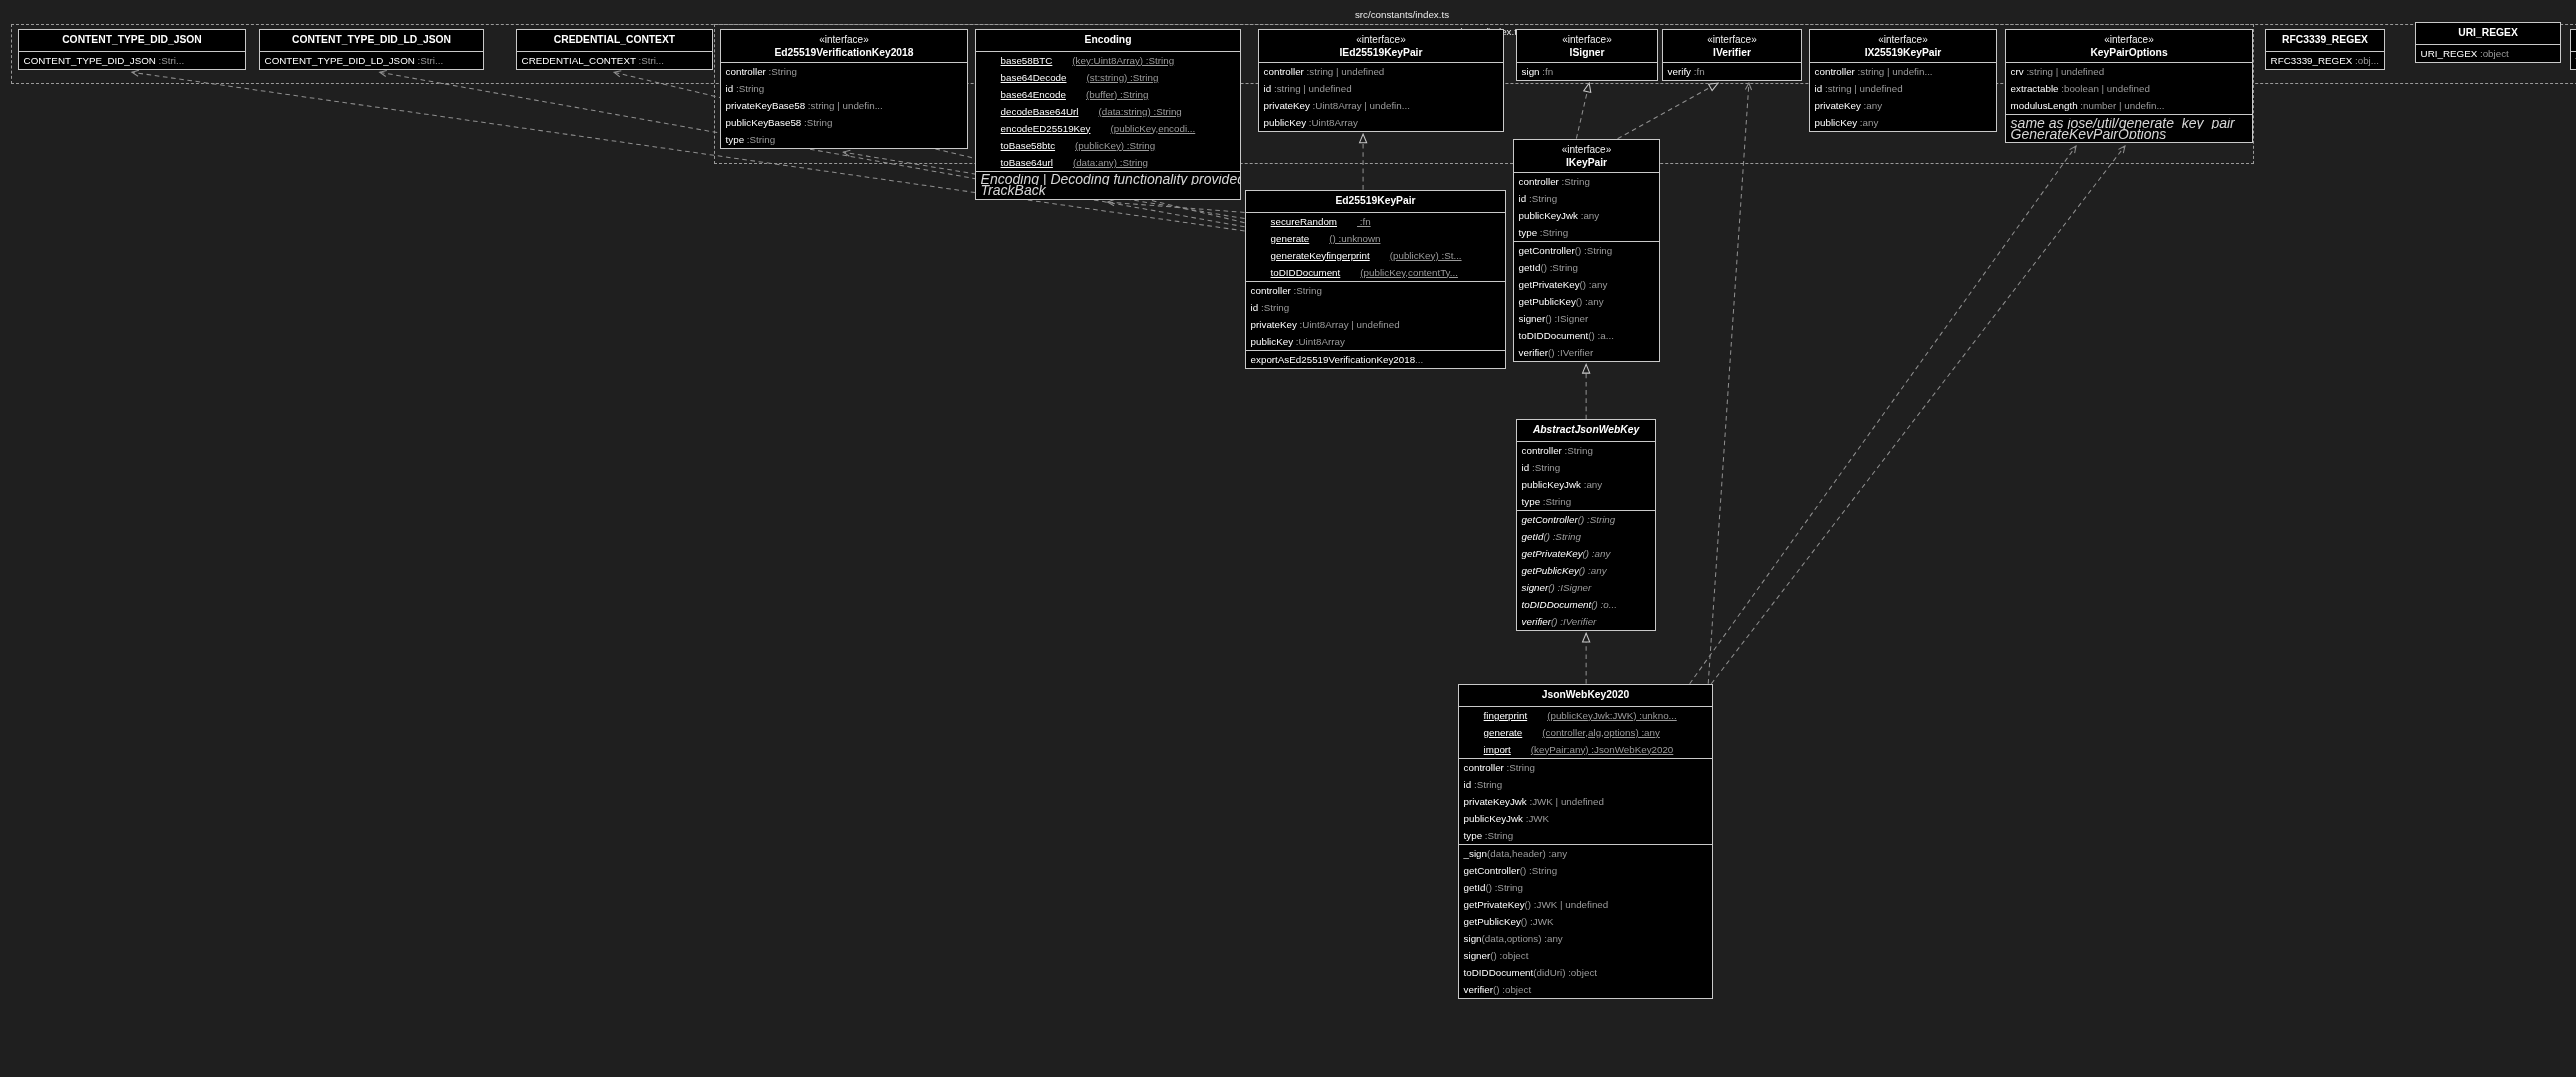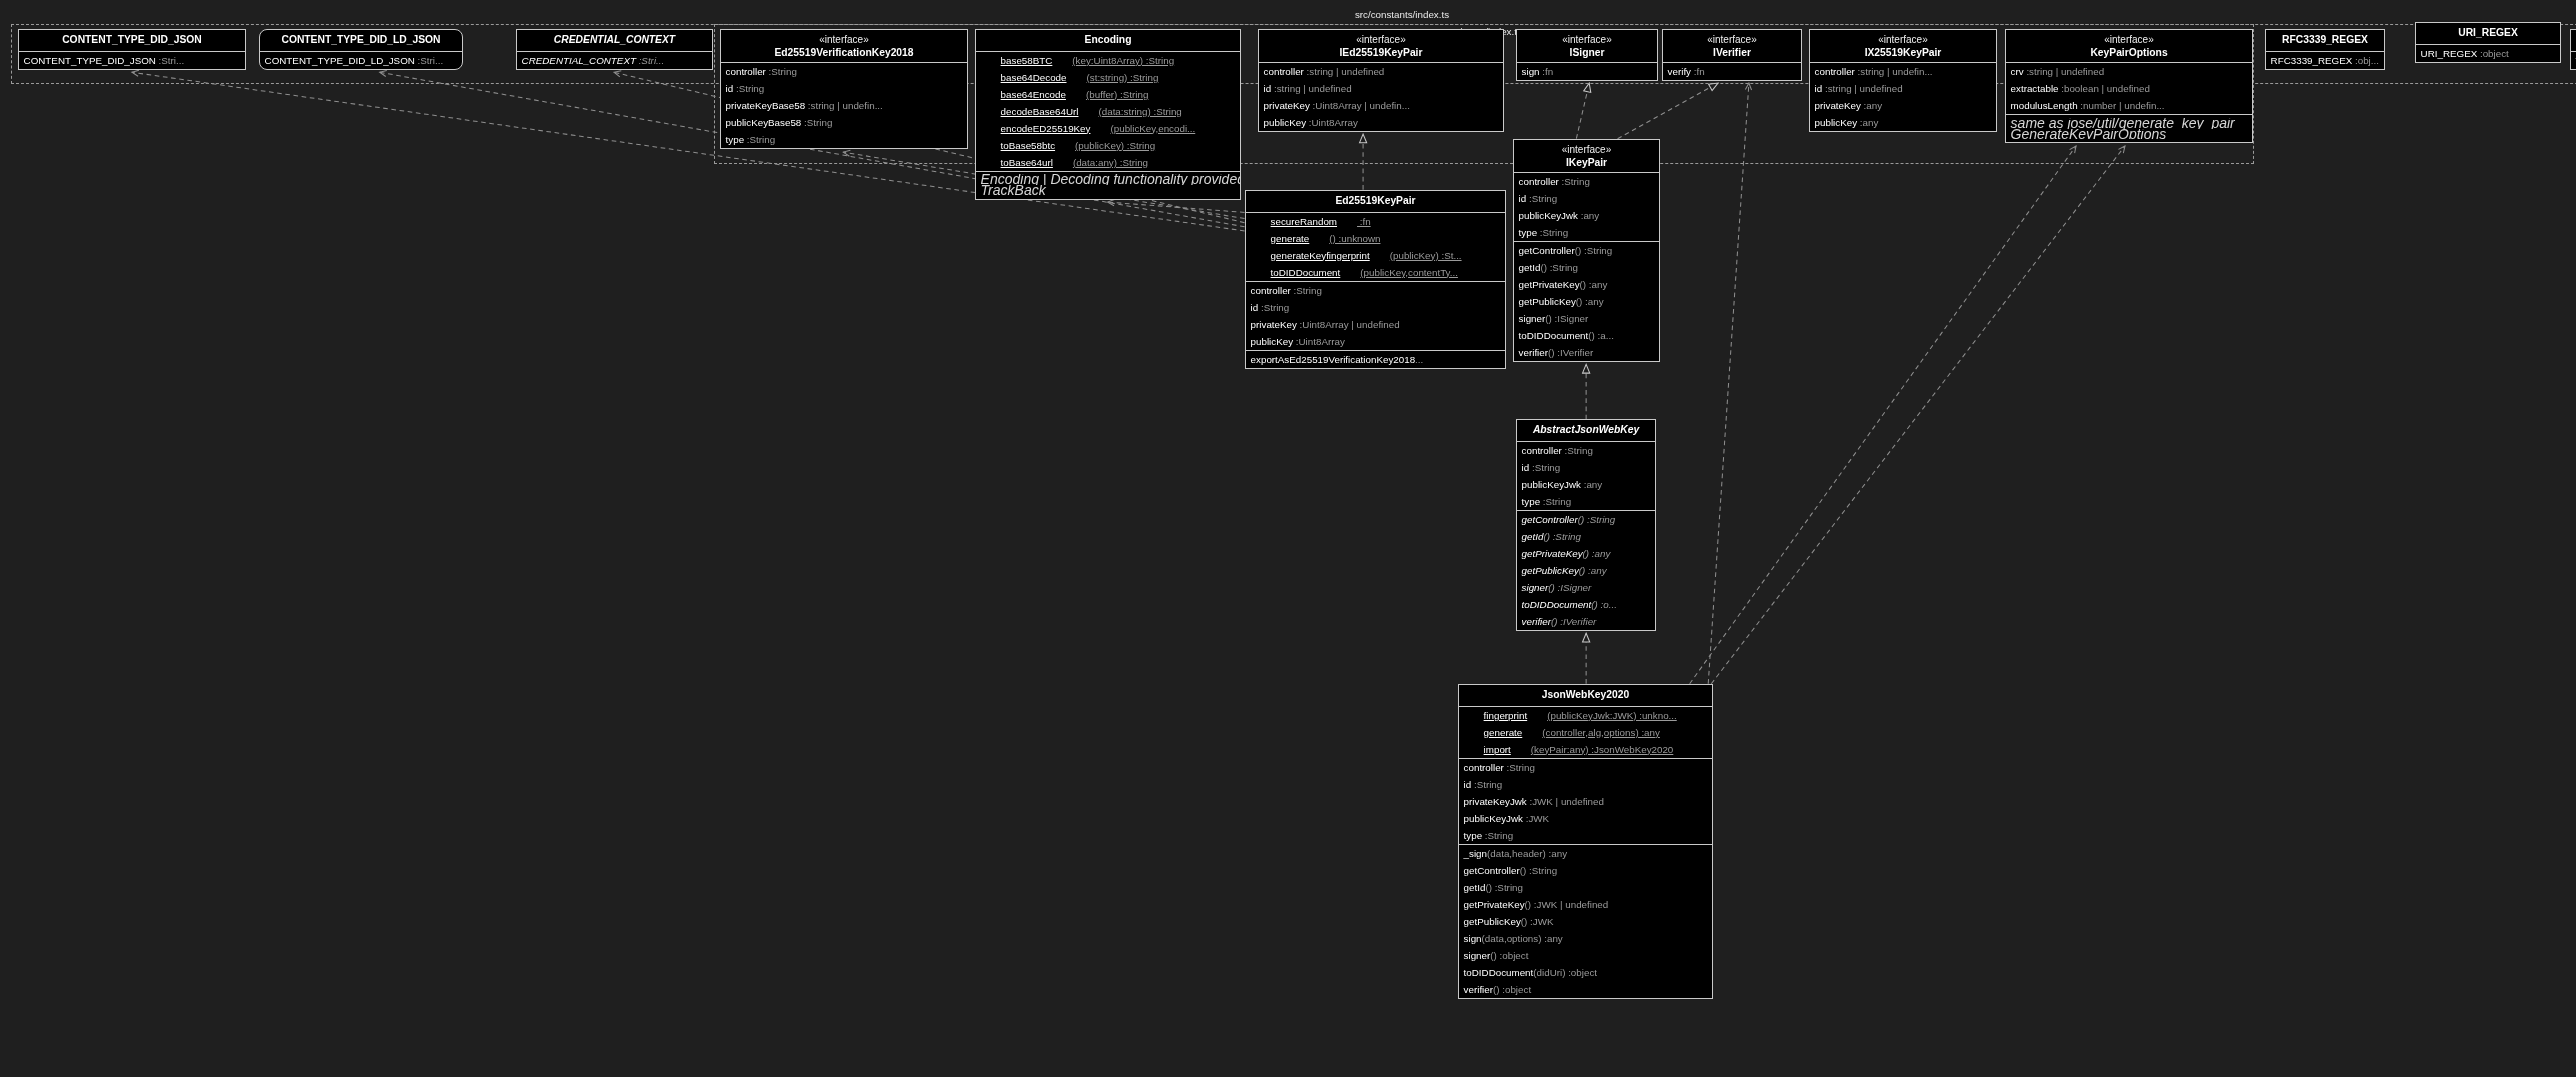--- a/index.html
+++ b/index.html
@@ -70,29 +70,29 @@
   </svg>
 
   <div class="uml-box" style="left:18px;   top:29px;   width:228px;">
       <div class="hdr single">
         <div class="title">CONTENT_TYPE_DID_JSON</div>
       </div>
       <div class="sec">
         <div class="row"><span class="nm">CONTENT_TYPE_DID_JSON</span><span class="tp"> :Stri...</span></div>
       </div>
     </div>
-  <div class="uml-box" style="left:259px;  top:29px;   width:204px;border-radius:8px;">
+  <div class="uml-box" style="left:259px;  top:29px;   width:225px;">
       <div class="hdr single">
         <div class="title">CONTENT_TYPE_DID_LD_JSON</div>
       </div>
       <div class="sec">
         <div class="row"><span class="nm">CONTENT_TYPE_DID_LD_JSON</span><span class="tp"> :Stri...</span></div>
       </div>
     </div>
-  <div class="uml-box" style="left:516px; top:29px;   width:197px;font-style:italic;">
+  <div class="uml-box" style="left:516px; top:29px;   width:197px;">
       <div class="hdr single">
         <div class="title">CREDENTIAL_CONTEXT</div>
       </div>
       <div class="sec">
         <div class="row"><span class="nm">CREDENTIAL_CONTEXT</span><span class="tp"> :Stri...</span></div>
       </div>
     </div>
   <div class="uml-box" style="left:720px; top:29px; width:248px;">
       <div class="hdr">
         <div class="stereo">«interface»</div>

